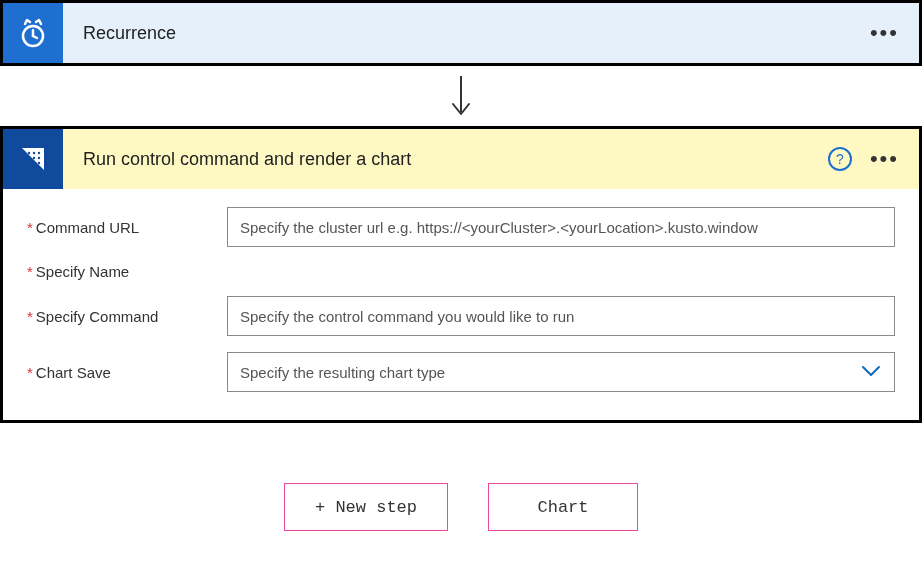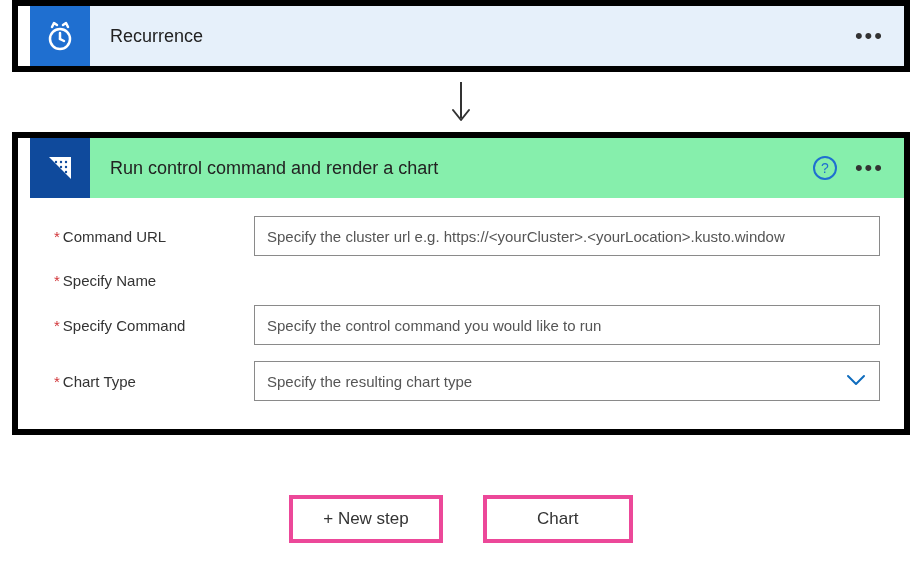--- a/index.html
+++ b/index.html
@@ -3,32 +3,31 @@
   <meta charset="utf-8">
   <style>
     * { box-sizing: border-box; margin: 0; padding: 0; }
     body {
       font-family: 'Segoe UI', Tahoma, sans-serif;
       background: #fff;
       padding: 0;
       width: 922px;
     }
     .card {
-      border: 6px solid #000000;
-      margin: 0 12px;
-      padding-left: 12px;
+      border: 3px solid #000000;
+      margin: 0 0;
     }
     .header-row {
       display: flex;
       align-items: center;
       height: 60px;
       padding-right: 20px;
     }
     .header-recurrence { background: #e6f0fa; }
-    .header-kusto { background: #86efac; }
+    .header-kusto { background: #fef9c3; }
     .icon-box {
       width: 60px;
       height: 60px;
       display: flex;
       align-items: center;
       justify-content: center;
       flex-shrink: 0;
     }
     .icon-recurrence { background: #1f6fd0; }
     .icon-kusto { background: #0f4a9c; }
@@ -113,29 +112,29 @@
       transform: translateY(-50%);
       pointer-events: none;
     }
     .action-row {
       display: flex;
       justify-content: center;
       gap: 40px;
       margin-top: 60px;
     }
     .action-btn {
-      border: 4px solid #ec4899;
+      border: 1px solid #ec4899;
       background: #fff;
       height: 48px;
       min-width: 150px;
       padding: 0 30px;
       font-size: 17px;
       color: #333;
       cursor: pointer;
-      font-family: Liberation Sans, sans-serif;
+      font-family: Liberation Mono, monospace;
     }
   </style>
 </head>
 <body>
 
 <div class="card">
   <div class="header-row header-recurrence">
     <div class="icon-box icon-recurrence">
       <svg width="34" height="34" viewBox="0 0 34 34">
         <circle cx="17" cy="20" r="10" fill="none" stroke="#fff" stroke-width="2.5"></circle>
@@ -185,21 +184,21 @@
     <div class="form-row">
       <div class="label-col"><span class="req">*</span><span>Specify Name</span></div>
     </div>
     <div class="form-row">
       <div class="label-col"><span class="req">*</span><span>Specify Command</span></div>
       <div class="input-col">
         <input type="text" class="text-input" placeholder="Specify the control command you would like to run" style="">
       </div>
     </div>
     <div class="form-row">
-      <div class="label-col"><span class="req">*</span><span>Chart Type</span></div>
+      <div class="label-col"><span class="req">*</span><span>Chart Save</span></div>
       <div class="input-col select-wrap">
         <div class="select-input">
           <span>Specify the resulting chart type</span>
         </div>
         <span class="chevron">
           <svg width="20" height="12" viewBox="0 0 20 12">
             <polyline points="2,2 10,10 18,2" fill="none" stroke="#0f6cbd" stroke-width="2" stroke-linecap="round" stroke-linejoin="round"></polyline>
           </svg>
         </span>
       </div>

